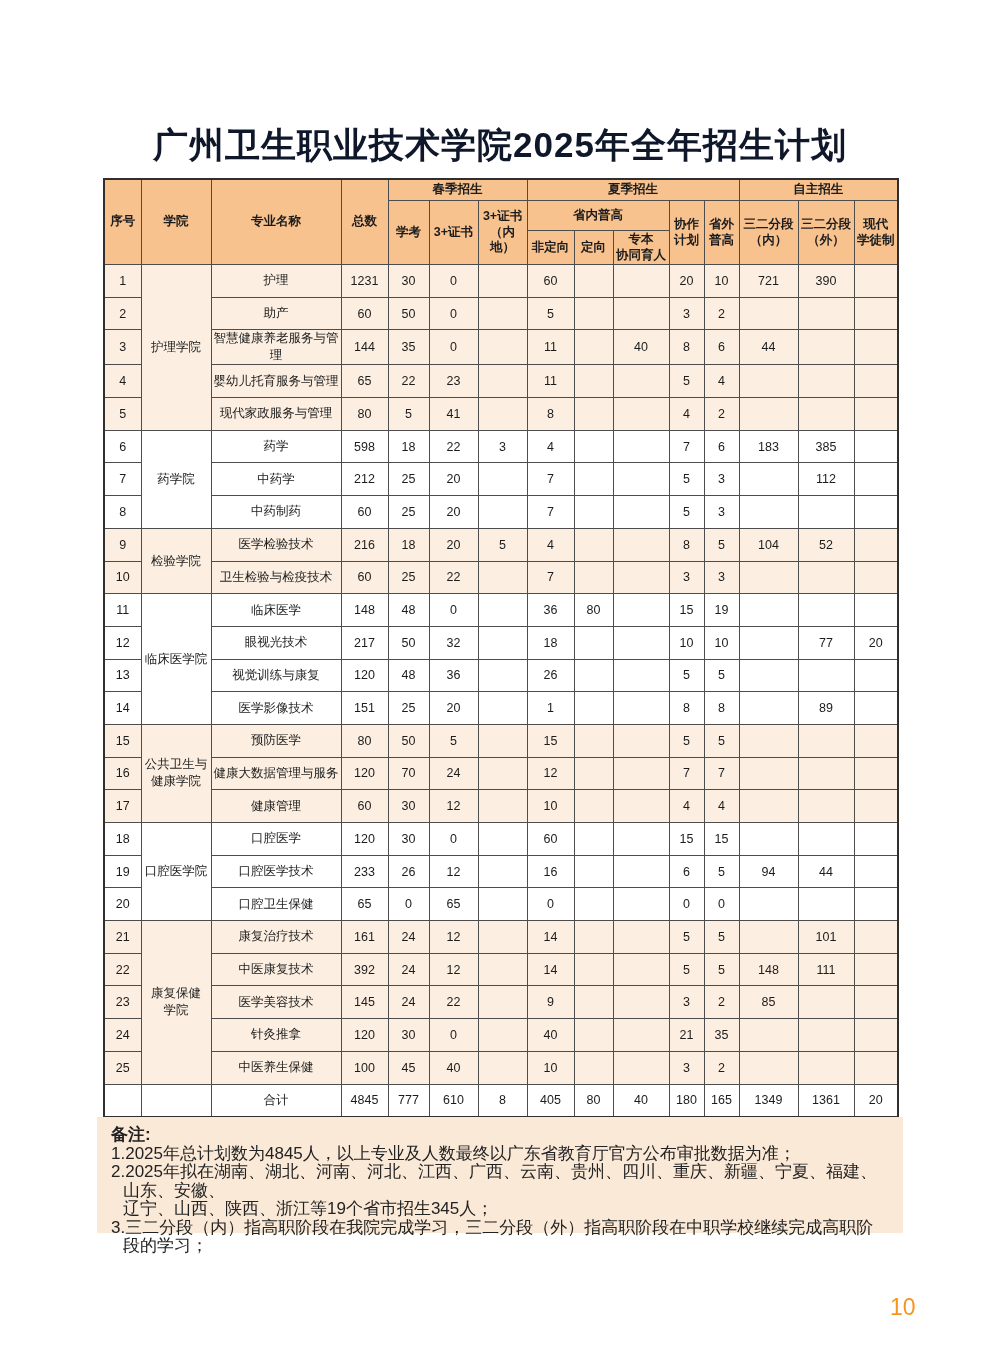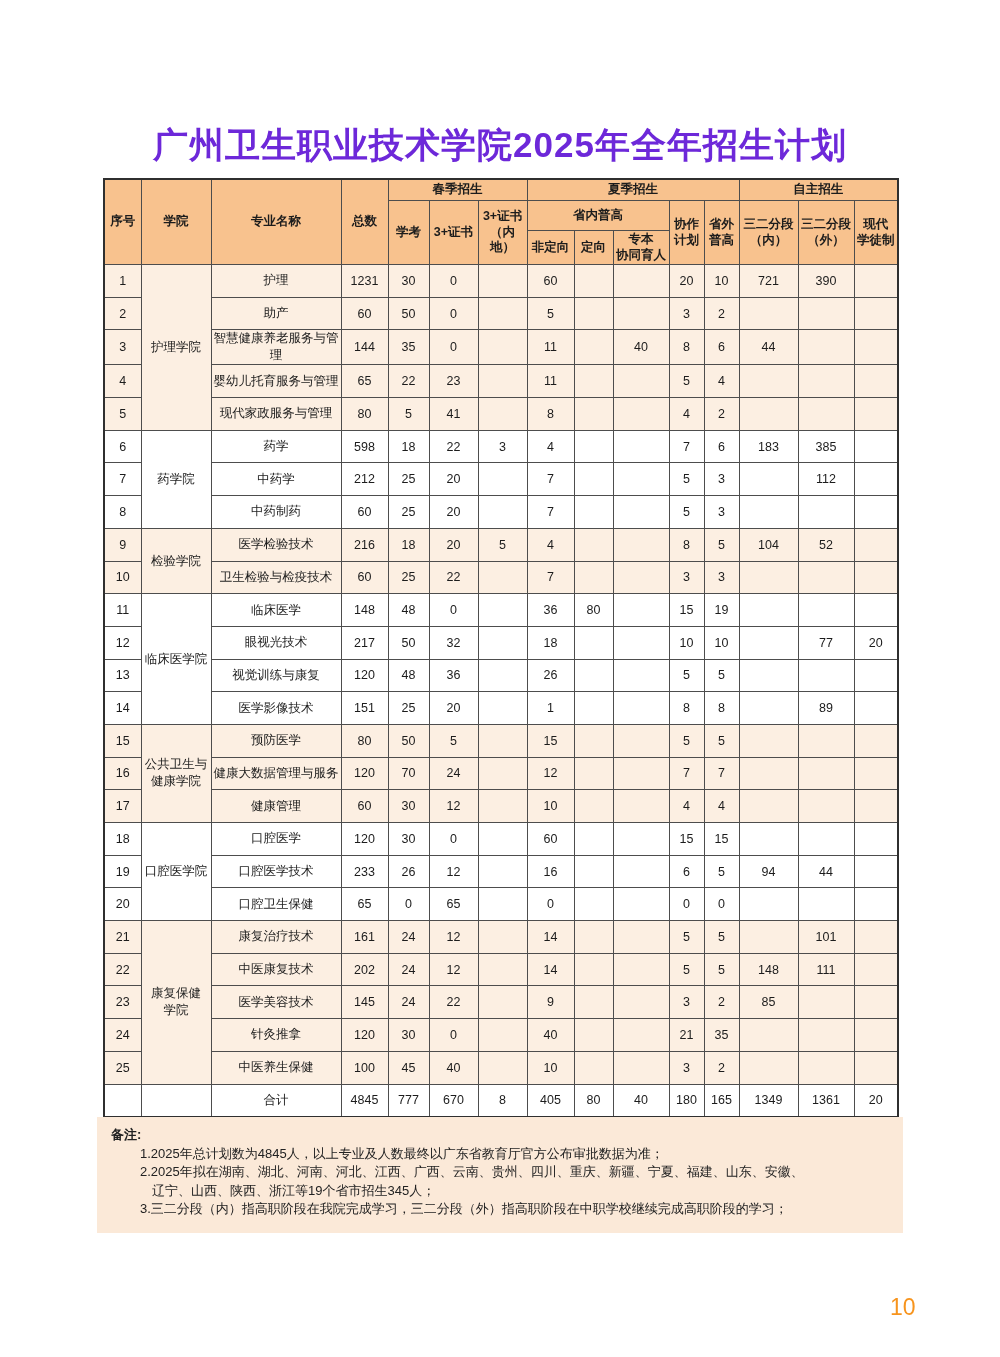--- a/index.html
+++ b/index.html
@@ -10,21 +10,21 @@
     font-family: "Liberation Sans", "DejaVu Sans", sans-serif;
     color: #1c1c1c;
   }
   .title {
     position: absolute;
     top: 122px; left: 0; width: 1000px;
     margin: 0;
     text-align: center;
     font-size: 35px;
     font-weight: bold;
-    color: #6d28d9;
+    color: #0f172a;
     letter-spacing: 1px;
     white-space: nowrap;
   }
   table.plan-table {
     position: absolute;
     left: 103px; top: 178px;
     width: 794px;
     border-collapse: collapse;
     table-layout: fixed;
     border: 2px solid #2f2f2f;
@@ -52,30 +52,29 @@
   }
   .plan-table tbody tr.shaded td { background: #FCEFE2; }
   .multiline { white-space: pre-line; }
   .notes {
     position: absolute;
     left: 97px; top: 1117px;
     width: 806px; height: 116px;
     box-sizing: border-box;
     background: #FBE9D8;
     padding: 9px 14px 10px 14px;
-    font-size: 13px;
+    font-size: 17px;
     line-height: 18.5px;
     color: #222222;
   }
   .notes-heading { font-weight: bold; }
   .note-item {
     padding-left: 12px;
     text-indent: -12px;
     white-space: pre-line;
-    margin-left: 29px;
   }
   .page-number {
     position: absolute;
     left: 890px; top: 1294px;
     font-size: 23px;
     color: #F7941D;
   }
 </style>
 </head>
 <body>
@@ -476,21 +475,21 @@
         <td></td>
         <td>5</td>
         <td>5</td>
         <td></td>
         <td>101</td>
         <td></td>
       </tr>
       <tr class="shaded">
         <td>22</td>
         <td>中医康复技术</td>
-        <td>202</td>
+        <td>392</td>
         <td>24</td>
         <td>12</td>
         <td></td>
         <td>14</td>
         <td></td>
         <td></td>
         <td>5</td>
         <td>5</td>
         <td>148</td>
         <td>111</td>
@@ -543,21 +542,21 @@
         <td></td>
         <td></td>
         <td></td>
       </tr>
       <tr>
         <td></td>
         <td></td>
         <td>合计</td>
         <td>4845</td>
         <td>777</td>
-        <td>670</td>
+        <td>610</td>
         <td>8</td>
         <td>405</td>
         <td>80</td>
         <td>40</td>
         <td>180</td>
         <td>165</td>
         <td>1349</td>
         <td>1361</td>
         <td>20</td>
       </tr>

